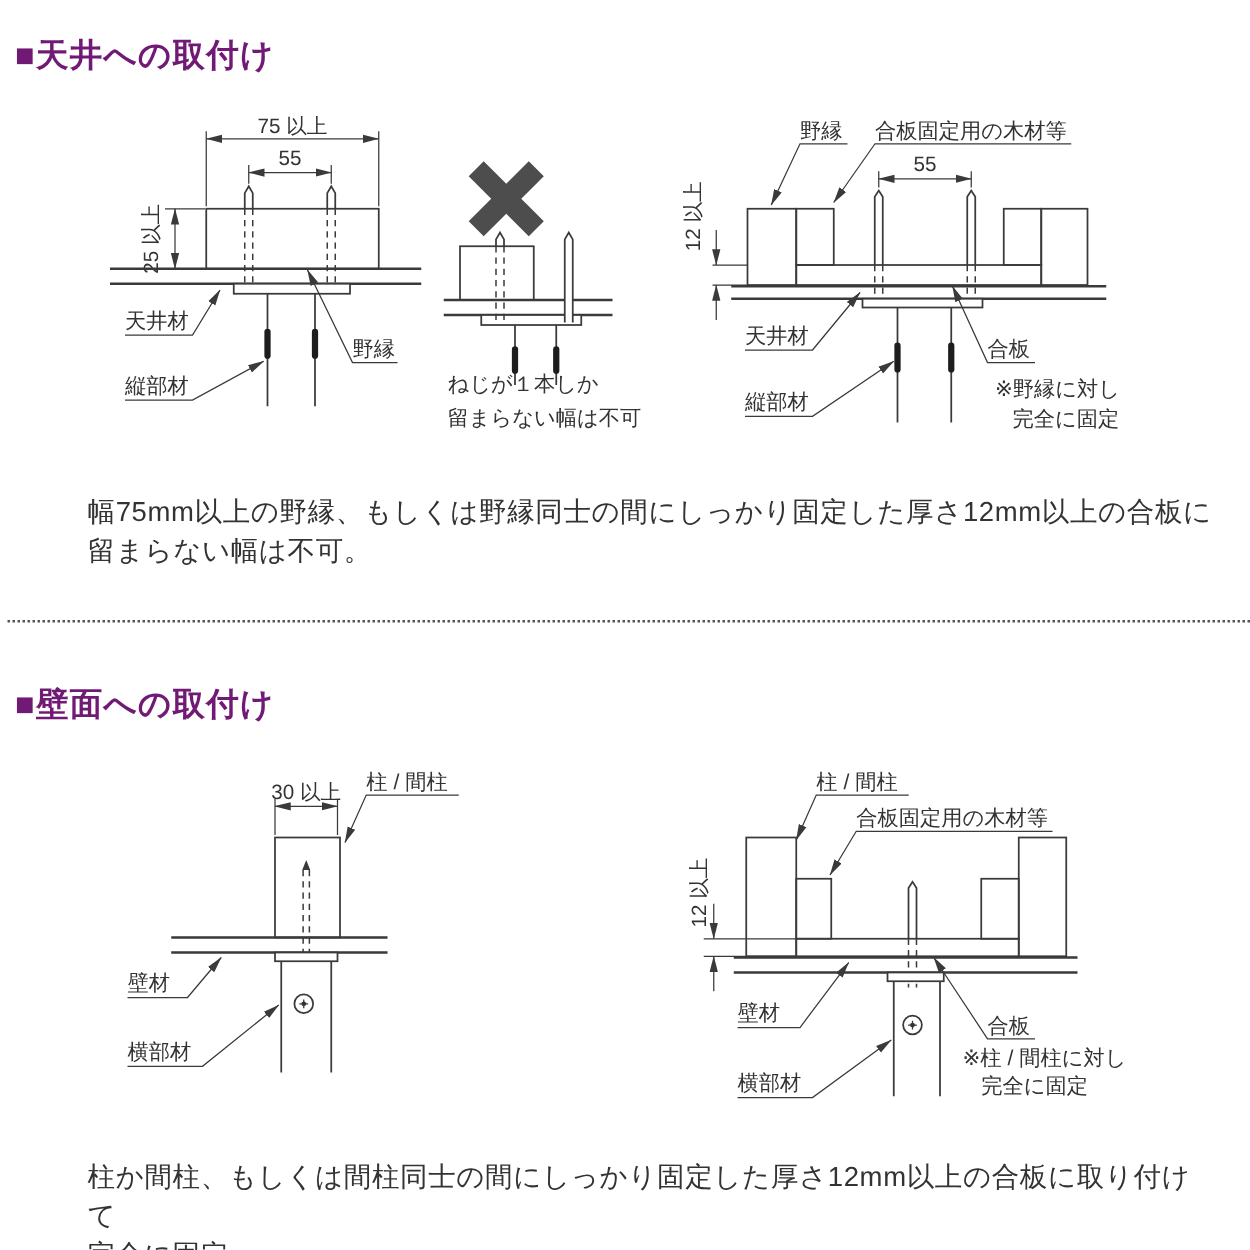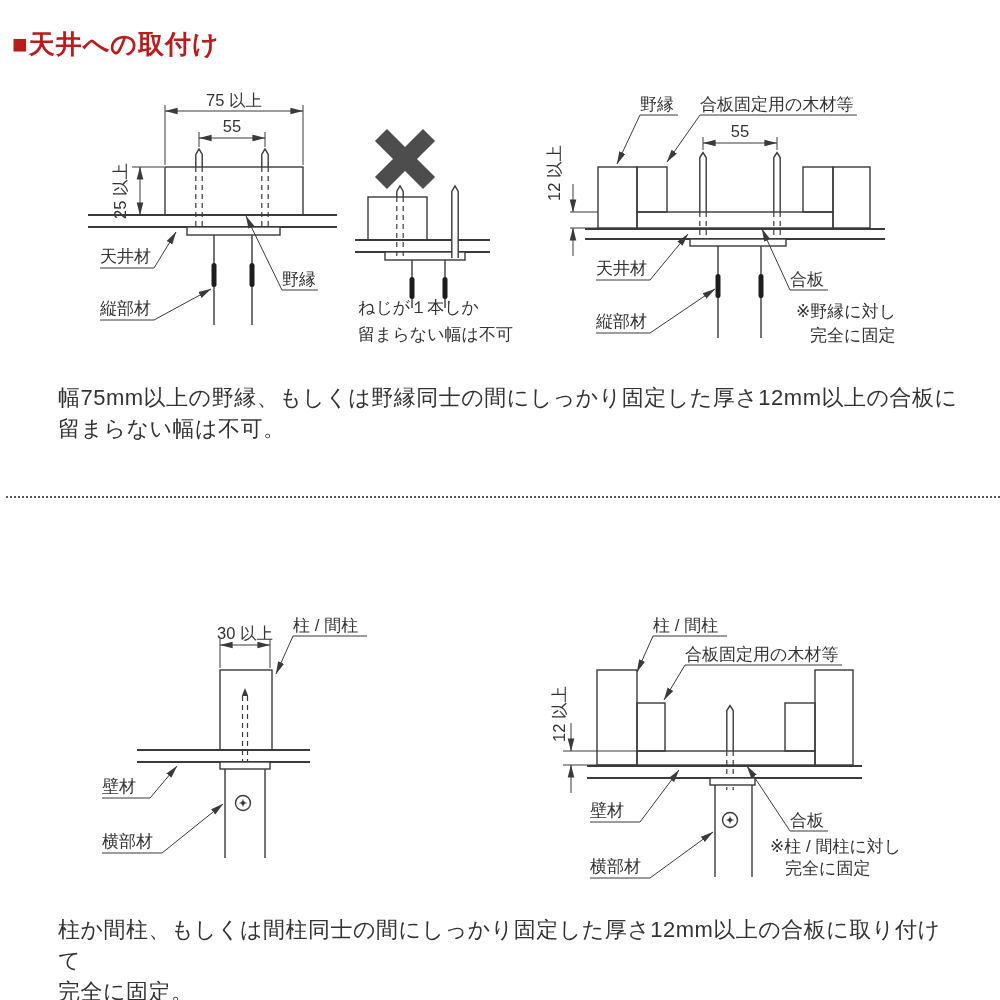--- a/index.html
+++ b/index.html
@@ -1,20 +1,20 @@
 <!DOCTYPE html>
 <html><head>
 <meta charset="utf-8">
 <style>
   html,body{margin:0;padding:0;background:#fff;}
   .page{position:relative;width:1000px;height:1000px;background:#fff;overflow:hidden;
         font-family:"Liberation Sans","DejaVu Sans",sans-serif;color:#333;}
   .heading{position:absolute;left:12px;margin:0;font-size:26px;font-weight:bold;
-           letter-spacing:1px;color:#b91c1c;line-height:1.15;}
-  .note{position:absolute;left:54px;width:900px;margin:4px;font-size:22px;
+           letter-spacing:1px;color:#701a75;line-height:1.15;}
+  .note{position:absolute;left:54px;width:900px;margin:16px;font-size:22px;
         letter-spacing:0.5px;line-height:31px;color:#333;}
   .divider{position:absolute;left:6px;right:0;top:496px;border-top:2px dotted #555;height:0;}
   svg.diag{position:absolute;overflow:visible;}
   svg text{fill:#333;font-size:17px;font-family:"Liberation Sans","DejaVu Sans",sans-serif;}
   svg text.dimt{font-size:16.5px;}
   .ln{stroke:#3a3a3a;stroke-width:1.4;fill:none;}
   .thin{stroke:#3a3a3a;stroke-width:1;fill:none;}
   .thick{stroke:#3a3a3a;stroke-width:2;fill:none;}
   .dash{stroke:#3a3a3a;stroke-width:1.2;fill:none;stroke-dasharray:5 4;}
   .whitefill{fill:#fff;stroke:#3a3a3a;stroke-width:1.4;}
@@ -154,20 +154,21 @@
     </g>
   </svg>
 
   <p class="note" style="top:378px;">
     <span>幅75mm以上の野縁、もしくは野縁同士の間にしっかり固定した厚さ12mm以上の合板に</span><br>
     <span>留まらない幅は不可。</span>
   </p>
 
   <div class="divider"></div>
 
+  <h1 class="heading" style="top:549px;">■壁面への取付け</h1>
 
   <svg class="diag" style="left:90px;top:610px;" width="280" height="270" viewBox="0 0 280 270">
     <defs>
       <pattern id="h4" width="13" height="13" patternUnits="userSpaceOnUse">
         <path d="M-3,3 L3,-3 M-3,16 L16,-3 M10,16 L16,10" stroke="#3a3a3a" stroke-width="1.1" fill="none"></path>
       </pattern>
       <marker id="a4" markerWidth="13" markerHeight="9" refX="12.6" refY="4.5" orient="auto-start-reverse" markerUnits="userSpaceOnUse">
         <path d="M13,4.5 L0,1.2 L0,7.8 Z" fill="#3a3a3a"></path>
       </marker>
     </defs>

